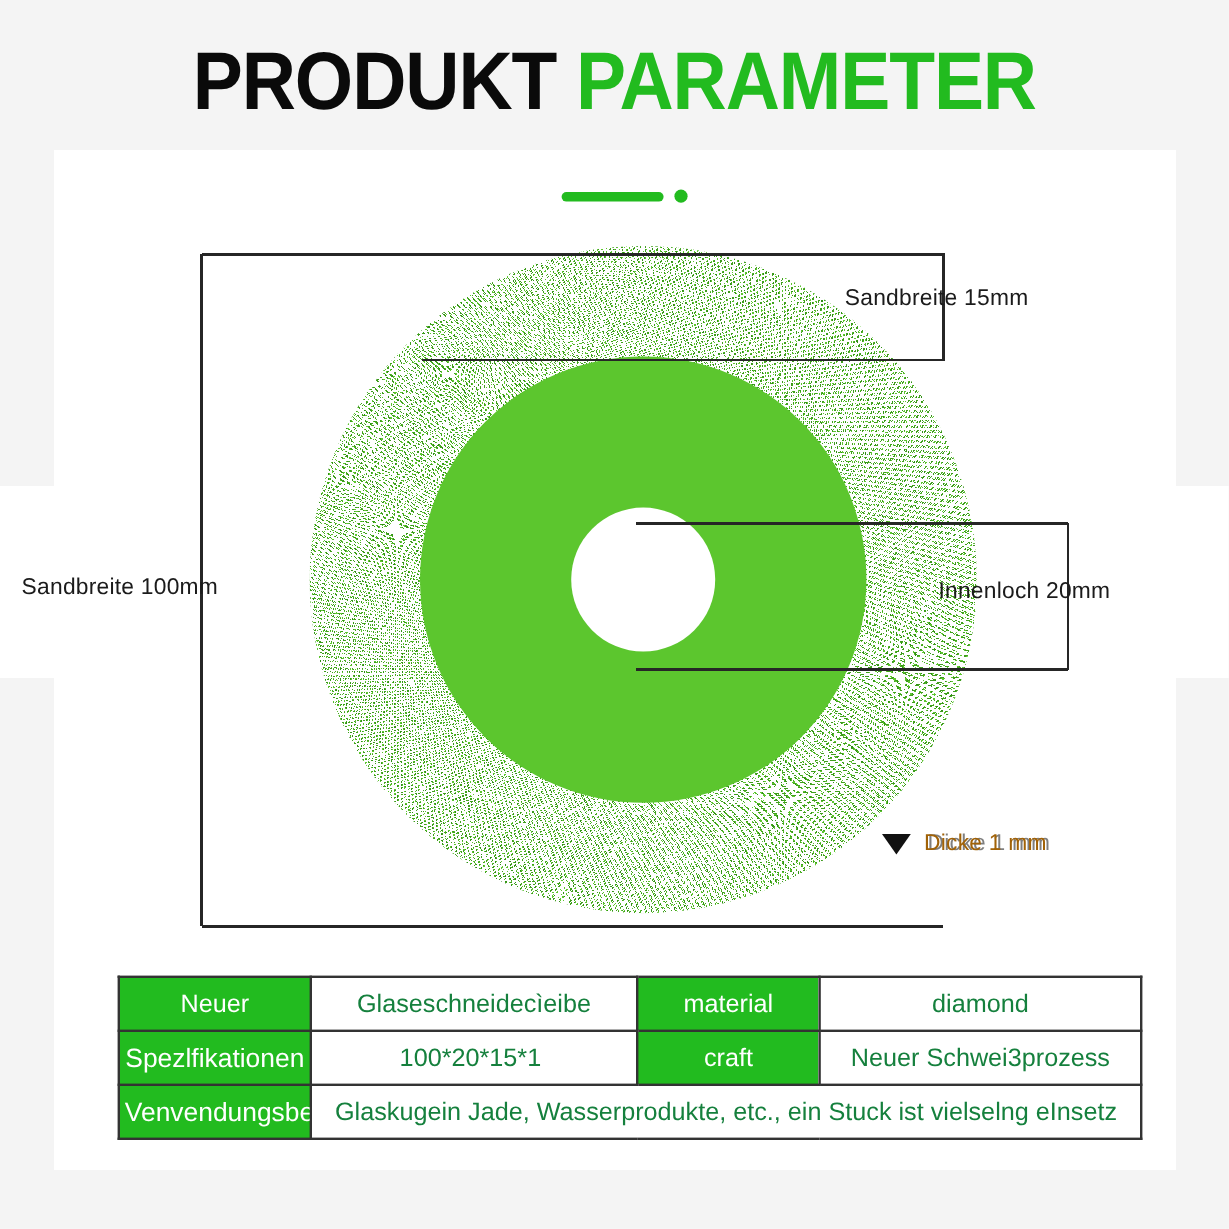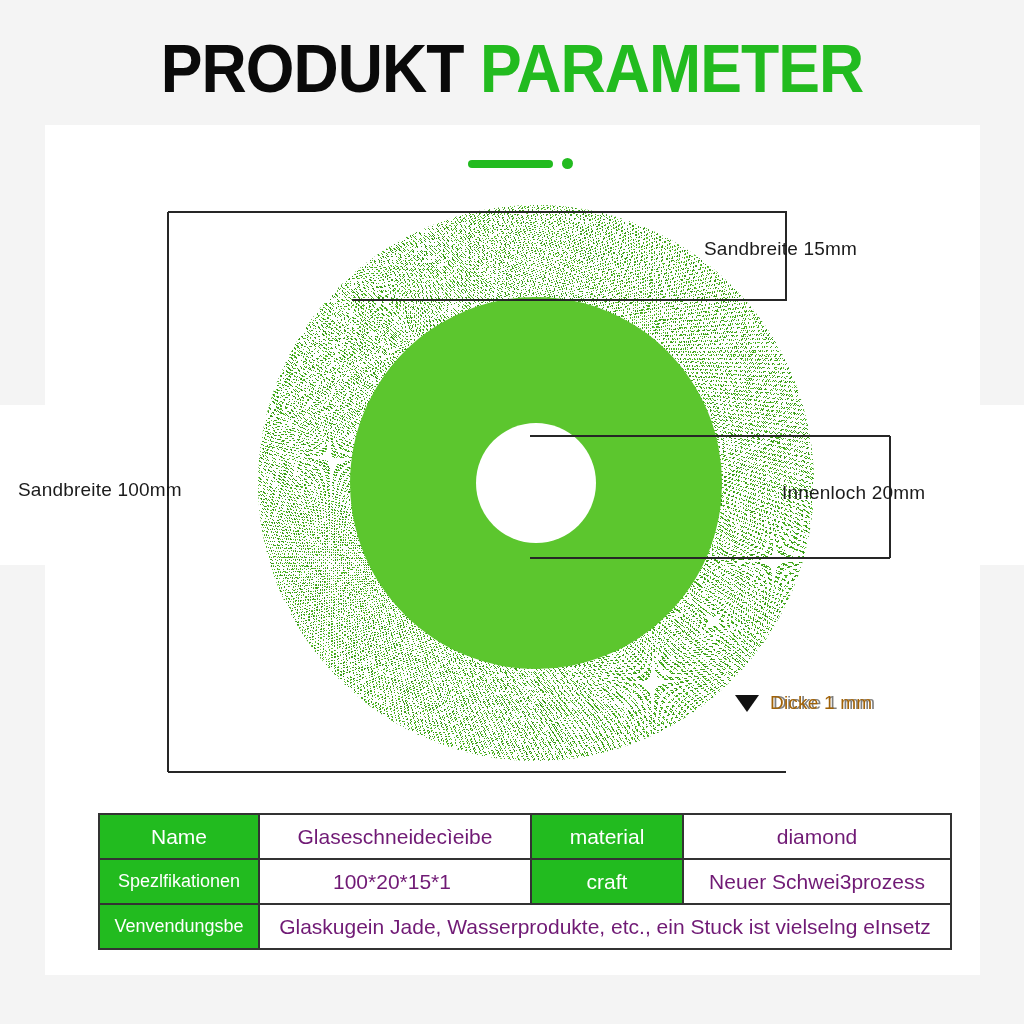--- a/index.html
+++ b/index.html
@@ -160,33 +160,33 @@
     top: 813px;
     width: 852px;
     border-collapse: collapse;
     table-layout: fixed;
     font-family: "Liberation Sans", sans-serif;
   }
   #spec-table td {
     border: 2px solid #333333;
     height: 45px;
     font-size: 21px;
-    color: #701a75;
+    color: #15803d;
     padding: 0 12px;
     text-align: center;
     overflow: hidden;
     white-space: nowrap;
   }
   #spec-table td.k {
     background: #22bb1f;
     color: #ffffff;
     text-align: center;
   }
   #spec-table td.k.tight {
-    font-size: 18px;
+    font-size: 22px;
     padding: 4px 4px;
   }
   #spec-table td.v-left {
     text-align: center;
     padding-left: 6px;
   }
   .col-k1 { width: 160px; }
   .col-v1 { width: 272px; }
   .col-k2 { width: 152px; }
   .col-v2 { width: 268px; }
@@ -244,21 +244,21 @@
 
   <table id="spec-table">
     <colgroup>
       <col class="col-k1">
         <col class="col-v1">
         <col class="col-k2">
         <col class="col-v2">
     </colgroup>
     <tbody>
       <tr>
-        <td class="k">Name</td>
+        <td class="k">Neuer</td>
         <td>Glaseschneidecìeibe</td>
         <td class="k">material</td>
         <td>diamond</td>
       </tr>
       <tr>
         <td class="k tight">Spezlfikationen</td>
         <td class="v-left">100*20*15*1</td>
         <td class="k">craft</td>
         <td>Neuer Schwei3prozess</td>
       </tr>

